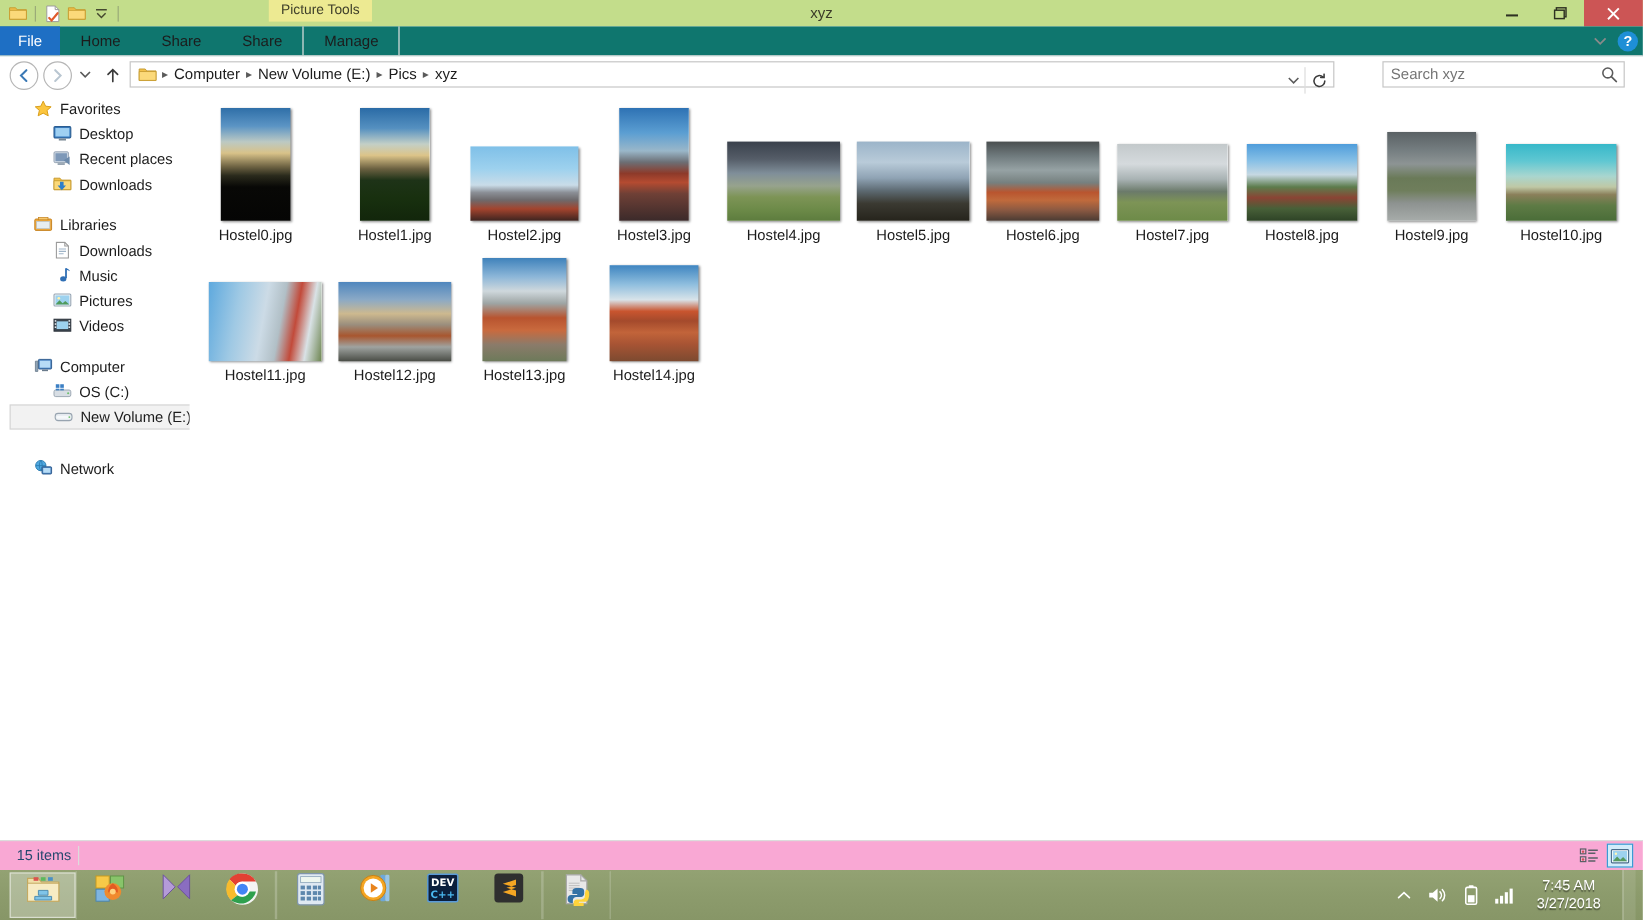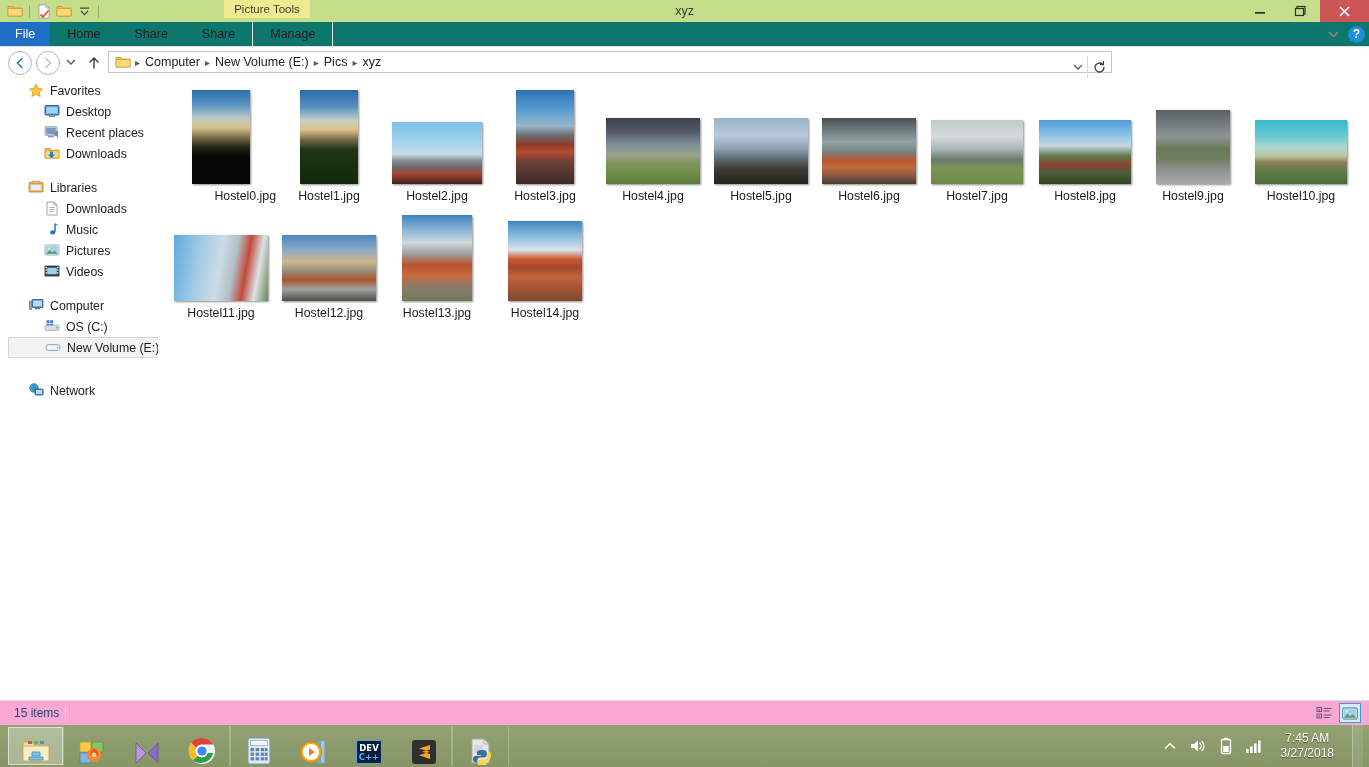--- a/index.html
+++ b/index.html
@@ -84,21 +84,21 @@
   .bgwin{position:absolute;left:575px;top:725px;width:185px;height:42px;background:#a8b487;border:1px solid #93a073;box-sizing:border-box;}
   .bgwin-drop{position:absolute;right:4px;top:3px;width:20px;height:15px;background:#b7c297;border:1px solid #8f9c6f;
     display:flex;align-items:center;justify-content:center;box-sizing:border-box;}
   .bgwin-status{position:absolute;left:104px;bottom:2px;display:flex;}
   .bgwin-cell{border:1px solid #8f9c6f;padding:1px 4px;font-size:11.5px;color:#4a5334;background:#a8b487;}
 
   
   .taskbar{position:absolute;left:0;top:725px;width:1369px;height:42px;
     background:linear-gradient(180deg,#93a273 0%,#8c9b6c 50%,#879667 100%);}
   .tb-items{position:absolute;left:8px;top:1px;height:40px;display:flex;align-items:center;gap:0px;}
-  .tb-item{width:55px;height:38px;display:flex;align-items:flex-end;justify-content:center;position:relative;}
+  .tb-item{width:55px;height:38px;display:flex;align-items:flex-start;justify-content:center;position:relative;}
   .tb-item.active{background:rgba(255,255,255,.30);border:1px solid rgba(255,255,255,.55);box-sizing:border-box;}
   .tb-group{border-left:1px solid rgba(255,255,255,.22);border-right:1px solid rgba(255,255,255,.22);
       display:flex;align-items:center;height:40px;}
   .tray{position:absolute;right:0;top:0;height:42px;display:flex;align-items:center;gap:10px;padding-right:6px;}
   .tray-ico{width:18px;height:20px;display:flex;align-items:center;justify-content:center;}
   .clock{text-align:center;color:#fff;font-size:12px;line-height:15px;padding:0 8px;
      text-shadow:0 1px 1px rgba(0,0,0,.45);}
   .showdesk{width:10px;height:42px;background:rgba(255,255,255,.10);border-left:1px solid rgba(255,255,255,.3);}
 </style>
 </head>
@@ -222,20 +222,29 @@
           </svg>
       </div>
       <div class="refreshbtn">
         <svg width="13" height="13" viewBox="0 0 13 13">
             <path d="M11 6.5a4.5 4.5 0 1 1-1.5-3.35" stroke="#3b3b3b" stroke-width="1.3" fill="none" stroke-linecap="round"></path>
             <path d="M10.4 0.6v2.9H7.6" stroke="#3b3b3b" stroke-width="1.3" fill="none" stroke-linecap="round"></path>
           </svg>
       </div>
     </div>
 
+    <div class="searchbox">
+      <input type="text" placeholder="Search xyz" style="">
+      <span class="search-ico">
+        <svg width="14" height="14" viewBox="0 0 14 14">
+            <circle cx="5.8" cy="5.8" r="4.1" fill="none" stroke="#5a5a5a" stroke-width="1.3"></circle>
+            <path d="M9 9l4 4" stroke="#5a5a5a" stroke-width="1.4" stroke-linecap="round"></path>
+          </svg>
+      </span>
+    </div>
   </div>
 
   <div class="navpane">
 
     <div class="navitem root">
       <span class="nico">
         <svg width="16" height="16" viewBox="0 0 16 16">
             <path d="M8 1.3l2 4.2 4.6.5-3.4 3 1 4.5L8 11.3 3.8 13.5l1-4.5-3.4-3 4.6-.5z" fill="#fcc63f" stroke="#d79c16" stroke-width=".8"></path>
           </svg>
       </span>
@@ -384,21 +393,21 @@
             <rect x="8" y="7" width="6" height="4" fill="#b7dcf6"></rect>
           </svg>
       </span>
       <span>Network</span>
     </div>
   </div>
 
   <div class="content">
     <div class="grid">
 
-      <div class="tile" style="left:8px;top:4px;width:110px;text-align:right;">
+      <div class="tile" style="left:0;top:4px;width:110px;">
         <div class="thumbwrap">
           <div class="thumb" style="width:58px;height:94px;
              background:linear-gradient(180deg,#2f6fa8 0%,#5b94c4 16%,#bcc9c3 30%,#d8c289 40%,#6e6343 52%,#2a2a1c 60%,#080806 70%,#050504 100%);"></div>
         </div>
         <div class="tlabel">Hostel0.jpg</div>
       </div>
 
       <div class="tile" style="left:116px;top:4px;width:110px;">
         <div class="thumbwrap">
           <div class="thumb" style="width:58px;height:94px;

